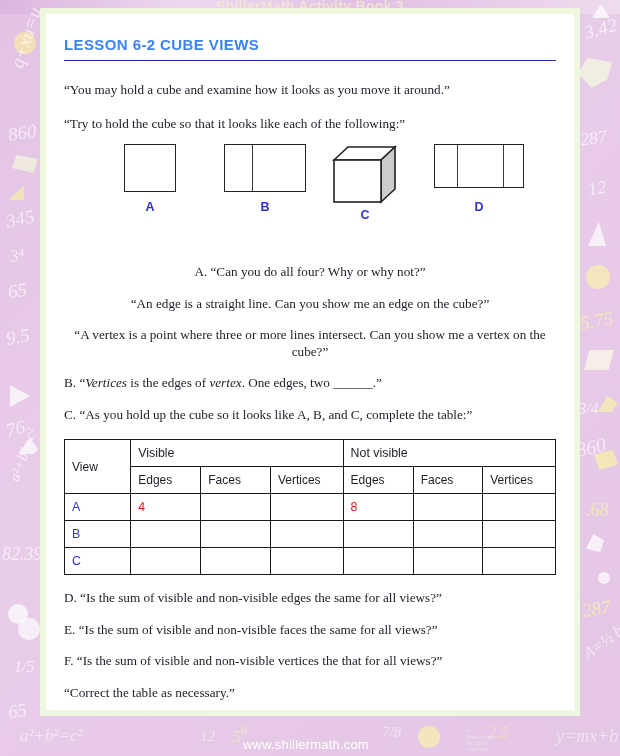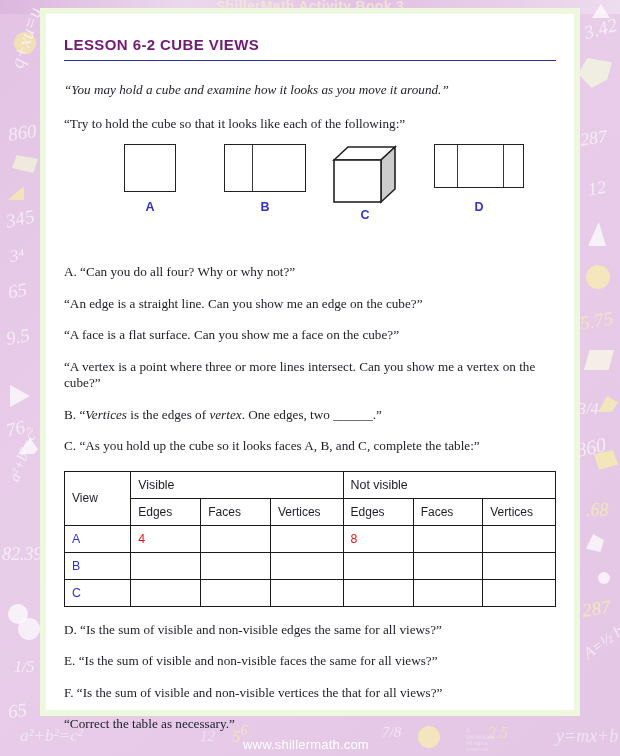--- a/index.html
+++ b/index.html
@@ -97,39 +97,39 @@
     background: #ffffff;
     box-sizing: border-box;
     padding: 16px 18px 10px 18px;
     position: relative;
   }
 
   .lesson-title {
     font-family: "Liberation Sans", sans-serif;
     font-size: 15px;
     font-weight: bold;
-    color: #701a75;
+    color: #3b82f6;
     letter-spacing: .4px;
     margin: 6px 0 0 0;
   }
   .title-rule {
     border-top: 1.3px solid #26309a;
     margin: 7px 0 0 0;
     width: 100%;
   }
 
   .para {
     font-size: 13.2px;
     color: #1c1c28;
     margin: 0;
     line-height: 1.25;
   }
-  .para.sp1 { margin-top: 21px; font-style: italic; }
+  .para.sp1 { margin-top: 21px; }
   .para.sp2 { margin-top: 17px; }
-  .para.sp3 { margin-top: 15px; }
+  .para.sp3 { margin-top: 15px; text-align: center; }
   .para em { font-style: italic; }
 
   
   .figures {
     position: relative;
     height: 90px;
     margin-top: 12px;
   }
   .fig {
     position: absolute;
@@ -282,26 +282,25 @@
           <div class="rect-shape" style="width:90px;height:44px;">
             <div class="divider" style="left:22px;"></div>
             <div class="divider" style="left:68px;"></div>
           </div>
           <div class="fig-label" style="margin-top:12px;">D</div>
         </div>
       </div>
 
       <p class="para sp3" style="margin-top:30px;">A. “Can you do all four? Why or why not?”</p>
       <p class="para sp3" style="margin-top:15px;">“An edge is a straight line. Can you show me an edge on the cube?”</p>
-      <p class="para sp3" style="margin-top:15px;">“A face is a flat surface. Can you show me a face on the cube?”</p>
       <p class="para sp3" style="margin-top:15px;">“A vertex is a point where three or more lines intersect. Can you show me a vertex on the cube?”</p>
 
       <p class="para" style="margin-top:15px;"><span>B. “</span><em>Vertices</em><span> is the edges of </span><em>vertex</em><span>. One edges, two ______.”</span></p>
 
-      <p class="para" style="margin-top:15px;">C. “As you hold up the cube so it looks faces A, B, and C, complete the table:”</p>
+      <p class="para" style="margin-top:15px;">C. “As you hold up the cube so it looks like A, B, and C, complete the table:”</p>
 
       <table class="views">
         <tbody>
           <tr>
             <th class="view-cell" rowspan="2">View</th>
             <th class="grp" colspan="3">Visible</th>
             <th class="grp" colspan="3">Not visible</th>
           </tr>
           <tr>
             <th class="sub">Edges</th>

